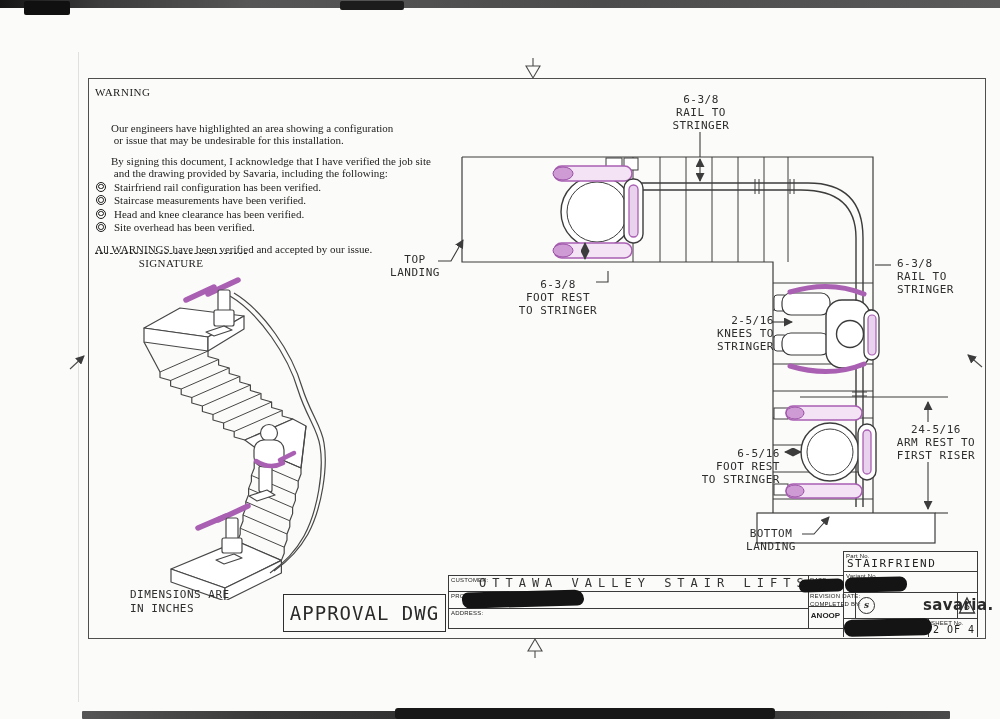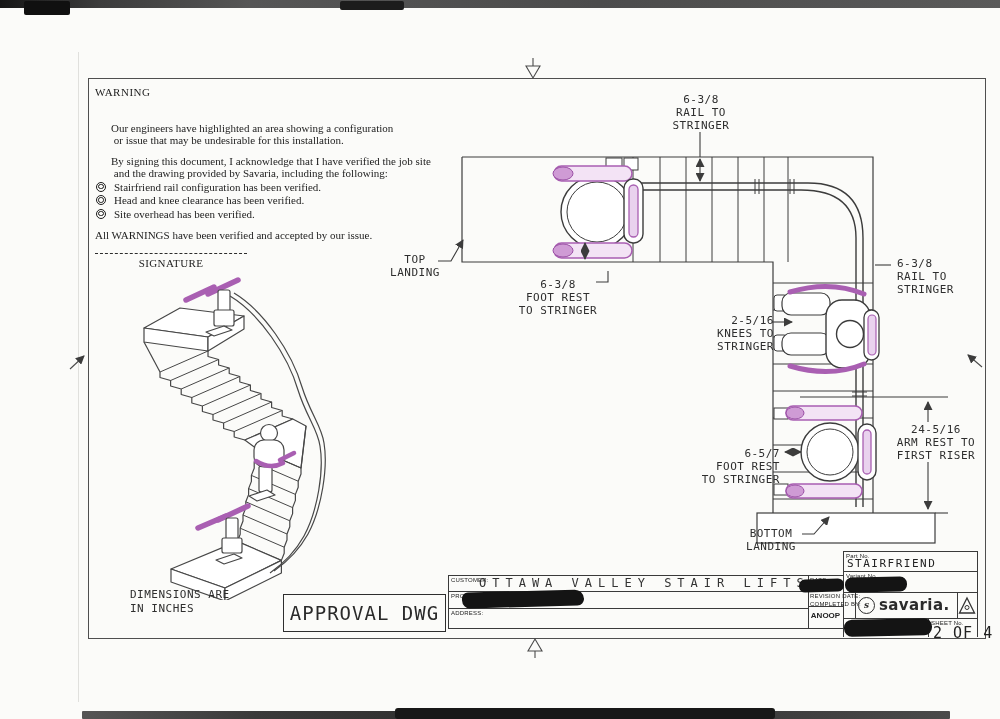--- a/index.html
+++ b/index.html
@@ -42,28 +42,28 @@
   .lay{position:absolute;z-index:2;}
   
   .tb-line{position:absolute;background:#3a3a3a;z-index:2;}
   .approval-box{position:absolute;left:283px;top:594px;width:161px;height:36px;border:1.5px solid #2e2e2e;
                 display:flex;align-items:center;justify-content:center;z-index:3;
                 font-family:"DejaVu Sans Mono",monospace;font-size:19px;letter-spacing:1px;color:#2a2a2a;}
   .tl{position:absolute;z-index:3;font-size:6px;color:#222;letter-spacing:.2px;font-family:"Liberation Sans",sans-serif;}
   .cad{position:absolute;z-index:3;font-family:"DejaVu Sans Mono",monospace;color:#333;}
   .customer-val{left:479px;top:576px;font-size:12px;letter-spacing:6px;}
   .part-val{left:847px;top:557px;font-size:11px;letter-spacing:1.5px;color:#222;}
-  .sheet-val{left:933px;top:624px;font-size:15px;letter-spacing:1px;color:#222;}
+  .sheet-val{left:933px;top:624px;font-size:10px;letter-spacing:1px;color:#222;}
   .completed-val{position:absolute;left:808px;top:611px;width:35px;text-align:center;z-index:3;
                  font-size:8px;font-weight:bold;color:#222;font-family:Liberation Sans, sans-serif;}
   .brand{position:absolute;left:858px;top:596px;display:flex;align-items:center;gap:4px;z-index:3;}
   .brand-mark{width:15px;height:15px;border:1.7px solid #2f2f2f;border-radius:50%;display:flex;
               align-items:center;justify-content:center;font-size:9px;font-weight:bold;color:#2f2f2f;
               font-family:"DejaVu Serif",serif;font-style:italic;}
-  .brand-text{font-size:15px;font-weight:bold;letter-spacing:.4px;color:#2b2b2b;font-family:"DejaVu Sans",sans-serif;}
+  .brand-text{font-size:15px;font-weight:bold;letter-spacing:.4px;color:#2b2b2b;font-family:"DejaVu Sans",sans-serif;margin-left:44px;}
   .tri-warn{position:absolute;left:958px;top:594px;z-index:3;}
   
   .redact{position:absolute;background:#141414;z-index:6;}
   .red-project{left:462px;top:591px;width:122px;height:16px;border-radius:9px 14px 10px 12px;transform:rotate(-1.5deg);}
   .red-date{left:799px;top:579px;width:45px;height:13px;border-radius:6px;transform:rotate(-2deg);}
   .red-variant{left:845px;top:577px;width:62px;height:15px;border-radius:7px;transform:rotate(-1deg);}
   .red-sheet{left:844px;top:619px;width:88px;height:17px;border-radius:8px;transform:rotate(-1deg);}
 </style>
 </head>
 <body>
@@ -97,20 +97,24 @@
 
   <div class="warning">
     <div class="w-title">WARNING</div>
     <p>Our engineers have highlighted an area showing a configuration
 &nbsp;or issue that may be undesirable for this installation.</p>
     <p class="tight">By signing this document, I acknowledge that I have verified the job site
 &nbsp;and the drawing provided by Savaria, including the following:</p>
     <div class="chk-row">
       <span class="chk-circle"></span>
       <span>Stairfriend rail configuration has been verified.</span>
+    </div>
+    <div class="chk-row">
+      <span class="chk-circle"></span>
+      <span>Staircase measurements have been verified.</span>
     </div>
     <div class="chk-row">
       <span class="chk-circle"></span>
       <span>Head and knee clearance has been verified.</span>
     </div>
     <div class="chk-row">
       <span class="chk-circle"></span>
       <span>Site overhead has been verified.</span>
     </div>
     <div class="w-footer">All WARNINGS have been verified and accepted by our issue.</div>
@@ -277,21 +281,21 @@
 TO STRINGER</div>
   <div class="dim l" style="left:897px;top:257px;width:90px">6-3/8
 RAIL TO
 STRINGER</div>
   <div class="dim r" style="left:682px;top:314px;width:92px">2-5/16
 KNEES TO
 STRINGER</div>
   <div class="dim c" style="left:884px;top:423px;width:104px">24-5/16
 ARM REST TO
 FIRST RISER</div>
-  <div class="dim r" style="left:674px;top:447px;width:106px">6-5/7
+  <div class="dim r" style="left:674px;top:447px;width:106px">6-5/16
 FOOT REST
 TO STRINGER</div>
   <div class="dim c" style="left:736px;top:527px;width:70px">BOTTOM
 LANDING</div>
 
   <div class="tb-line" style="left:448px;top:575px;width:396px;height:1px"></div>
   <div class="tb-line" style="left:448px;top:591px;width:361px;height:1px"></div>
   <div class="tb-line" style="left:448px;top:608px;width:361px;height:1px"></div>
   <div class="tb-line" style="left:448px;top:628px;width:396px;height:1px"></div>
   <div class="tb-line" style="left:448px;top:575px;width:1px;height:53px"></div>

